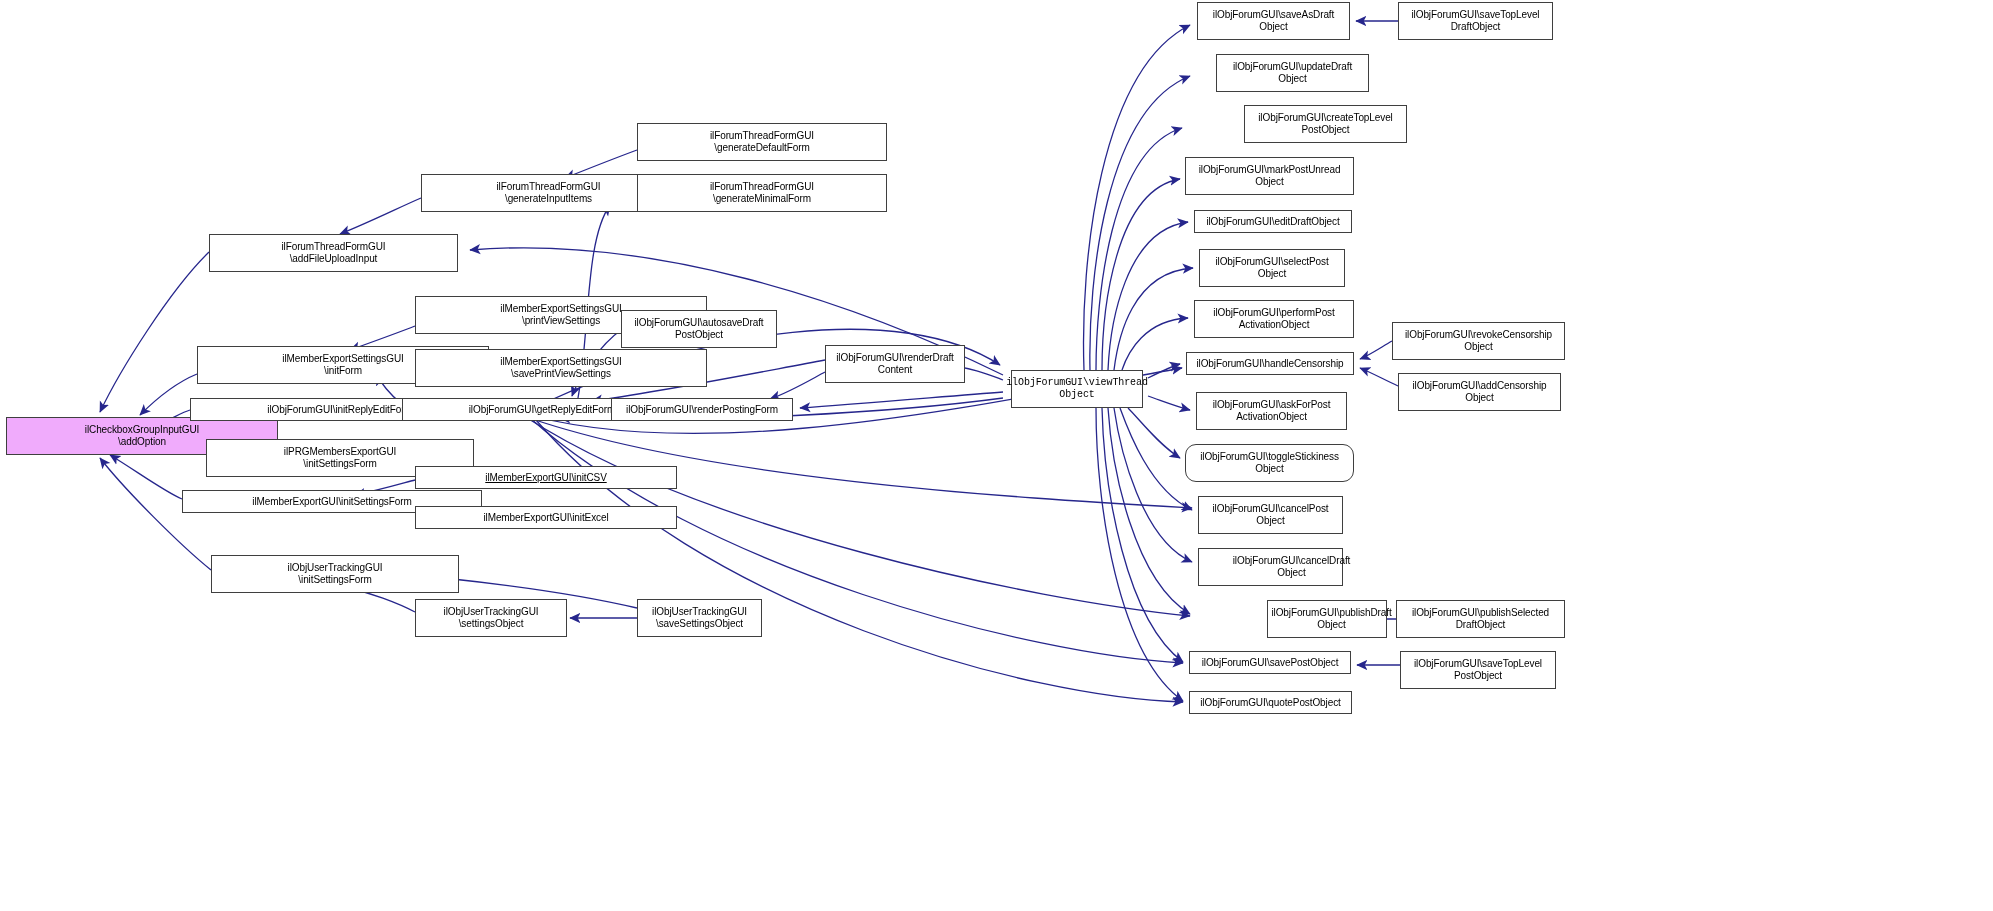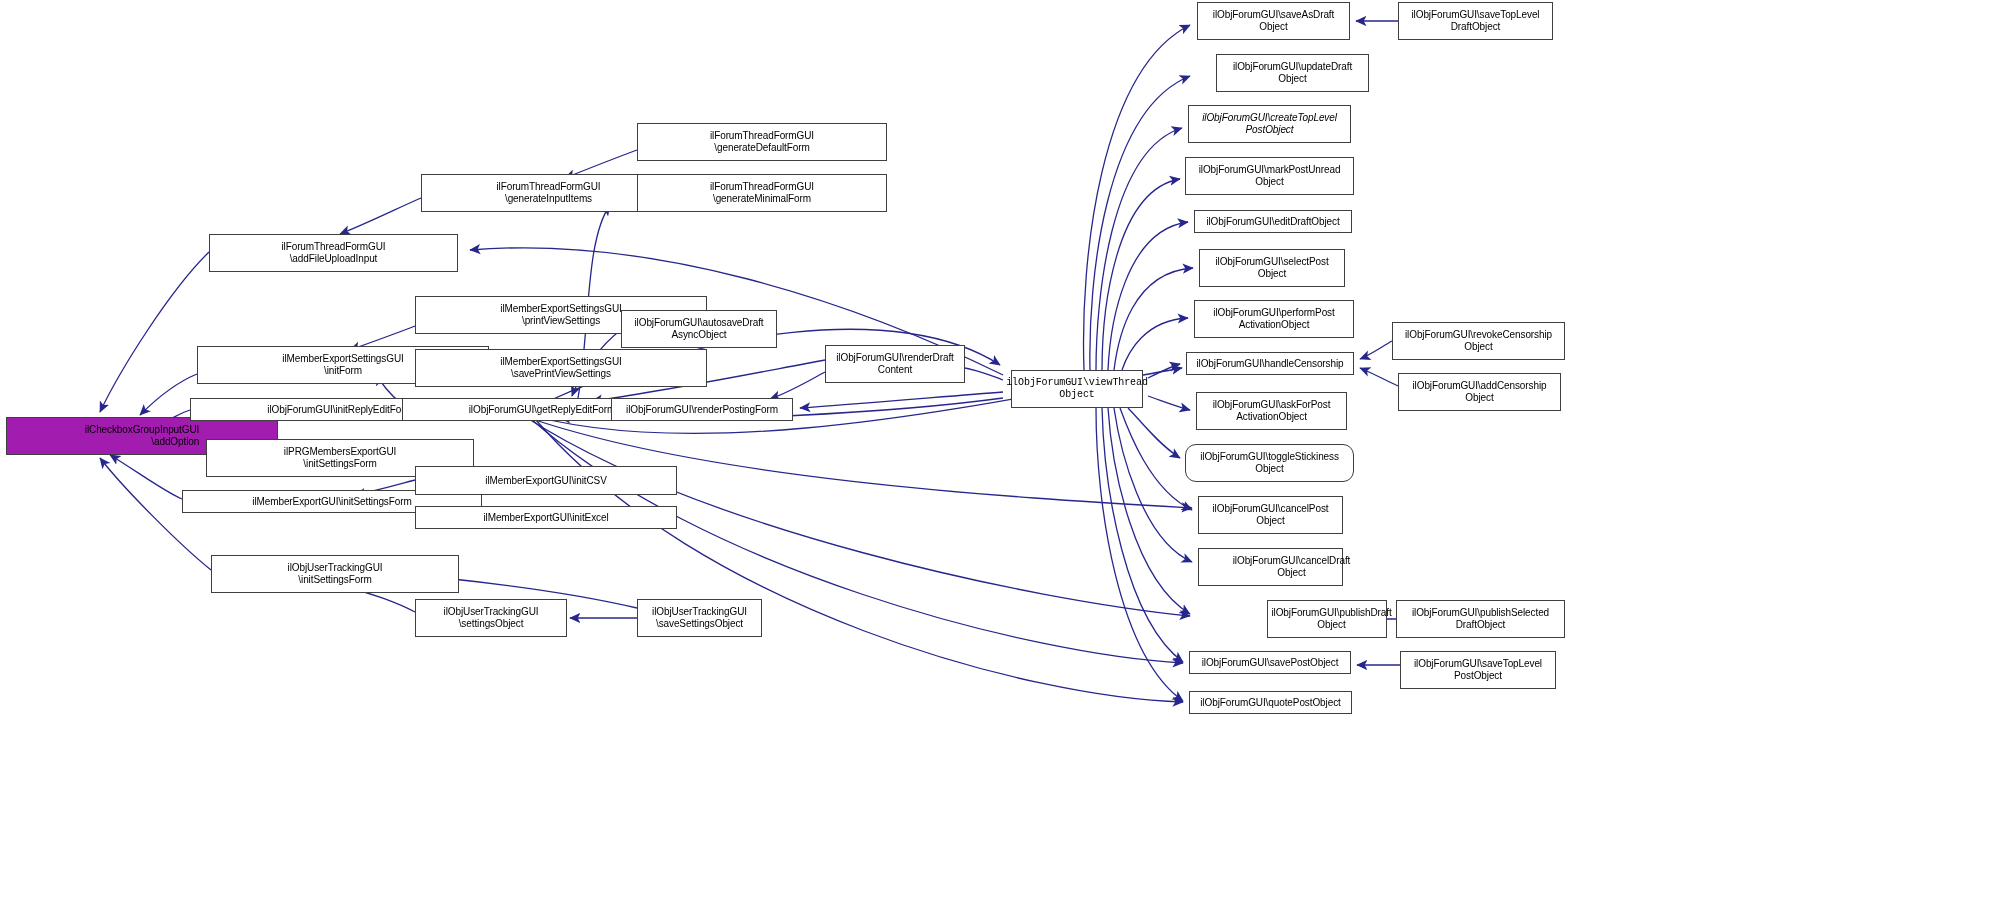--- a/index.html
+++ b/index.html
@@ -46,23 +46,22 @@
     justify-content: center;
     text-align: center;
     font-size: 10px;
     line-height: 1.18;
     letter-spacing: -0.1px;
     white-space: pre-line;
     padding: 0 3px;
     cursor: pointer;
   }
   .gnode.root {
-    background: #a21caf;
+    background: #f0abfc;
     border: 1px solid #3f3f3f;
-    text-align: right;
   }
 </style>
 </head>
 <body>
 
 <div id="graph-root">
   <svg id="edge-layer" width="1993" height="911" viewBox="0 0 1993 911" xmlns="http://www.w3.org/2000/svg">
     <defs>
       <marker id="arrow" markerWidth="9" markerHeight="9" refX="8" refY="4.5" orient="auto" markerUnits="strokeWidth">
         <path d="M0,0.6 L8.6,4.5 L0,8.4 L2.1,4.5 Z" fill="#26268c"></path>
@@ -138,41 +137,41 @@
       <div class="gnode" style="left: 197px; top: 346px; width: 292px; height: 38px;">ilMemberExportSettingsGUI
 \initForm</div>
       <div class="gnode" style="left: 415px; top: 296px; width: 292px; height: 38px;">ilMemberExportSettingsGUI
 \printViewSettings</div>
       <div class="gnode" style="left: 415px; top: 349px; width: 292px; height: 38px;">ilMemberExportSettingsGUI
 \savePrintViewSettings</div>
       <div class="gnode" style="left: 190px; top: 398px; width: 300px; height: 23px;">ilObjForumGUI\initReplyEditForm</div>
       <div class="gnode" style="left: 206px; top: 439px; width: 268px; height: 38px;">ilPRGMembersExportGUI
 \initSettingsForm</div>
       <div class="gnode" style="left: 182px; top: 490px; width: 300px; height: 23px;">ilMemberExportGUI\initSettingsForm</div>
-      <div class="gnode" style="left: 415px; top: 466px; width: 262px; height: 29px;">ilMemberExportGUI\initCSV</div>
+      <div class="gnode" style="left: 415px; top: 466px; width: 262px; height: 23px; text-decoration: underline;">ilMemberExportGUI\initCSV</div>
       <div class="gnode" style="left: 415px; top: 506px; width: 262px; height: 23px;">ilMemberExportGUI\initExcel</div>
       <div class="gnode" style="left: 211px; top: 555px; width: 248px; height: 38px;">ilObjUserTrackingGUI
 \initSettingsForm</div>
       <div class="gnode" style="left: 415px; top: 599px; width: 152px; height: 38px;">ilObjUserTrackingGUI
 \settingsObject</div>
       <div class="gnode" style="left: 637px; top: 599px; width: 125px; height: 38px;">ilObjUserTrackingGUI
 \saveSettingsObject</div>
       <div class="gnode" style="left: 402px; top: 398px; width: 280px; height: 23px;">ilObjForumGUI\getReplyEditForm</div>
       <div class="gnode" style="left: 621px; top: 310px; width: 156px; height: 38px;">ilObjForumGUI\autosaveDraft
-AsyncObject</div>
+PostObject</div>
       <div class="gnode" style="left: 611px; top: 398px; width: 182px; height: 23px;">ilObjForumGUI\renderPostingForm</div>
       <div class="gnode" style="left: 825px; top: 345px; width: 140px; height: 38px;">ilObjForumGUI\renderDraft
 Content</div>
       <div class="gnode" style="left: 1011px; top: 370px; width: 132px; height: 38px; font-family: Liberation Mono, monospace;">ilObjForumGUI\viewThread
 Object</div>
       <div class="gnode" style="left: 1197px; top: 2px; width: 153px; height: 38px;">ilObjForumGUI\saveAsDraft
 Object</div>
       <div class="gnode" style="left: 1197px; top: 54px; width: 153px; height: 38px; margin-left: 19px;">ilObjForumGUI\updateDraft
 Object</div>
-      <div class="gnode" style="left: 1188px; top: 105px; width: 163px; height: 38px; font-style: italic;">ilObjForumGUI\createTopLevel
+      <div class="gnode" style="left: 1244px; top: 105px; width: 163px; height: 38px;">ilObjForumGUI\createTopLevel
 PostObject</div>
       <div class="gnode" style="left: 1185px; top: 157px; width: 169px; height: 38px;">ilObjForumGUI\markPostUnread
 Object</div>
       <div class="gnode" style="left: 1194px; top: 210px; width: 158px; height: 23px;">ilObjForumGUI\editDraftObject</div>
       <div class="gnode" style="left: 1199px; top: 249px; width: 146px; height: 38px;">ilObjForumGUI\selectPost
 Object</div>
       <div class="gnode" style="left: 1194px; top: 300px; width: 160px; height: 38px;">ilObjForumGUI\performPost
 ActivationObject</div>
       <div class="gnode" style="left: 1186px; top: 352px; width: 168px; height: 23px; text-align: right;">ilObjForumGUI\handleCensorship</div>
       <div class="gnode" style="left: 1196px; top: 392px; width: 151px; height: 38px;">ilObjForumGUI\askForPost

